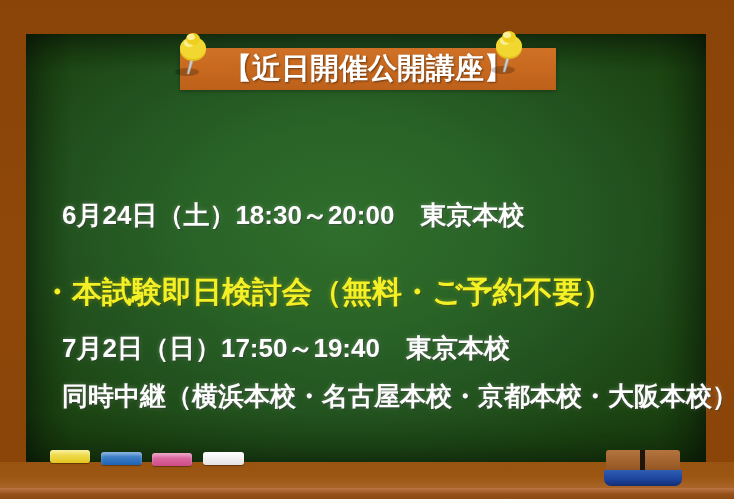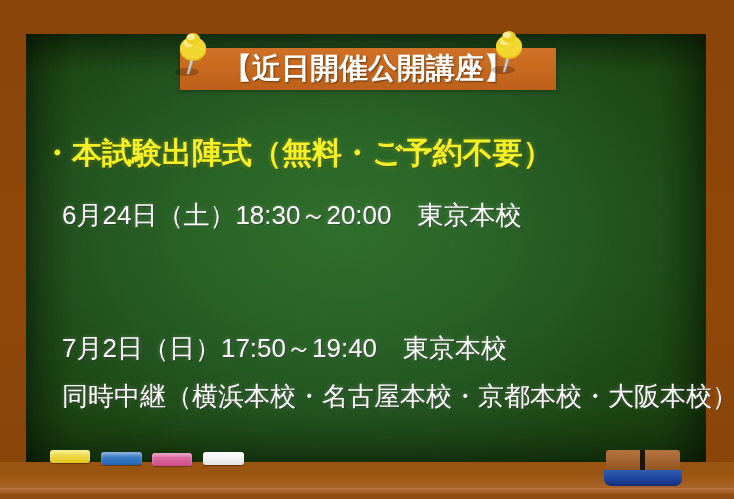--- a/index.html
+++ b/index.html
@@ -104,21 +104,21 @@
   }
   .heading {
     color: #f3f026;
     font-size: 30px;
     font-weight: bold;
     text-shadow: 0 0 4px rgba(245,240,40,0.45), 1px 1px 2px rgba(0,0,0,0.5);
   }
   .detail {
     color: #fdfdfd;
     font-size: 26px;
-    font-weight: normal;
+    font-weight: bold;
     text-shadow: 0 0 4px rgba(255,255,255,0.30), 1px 1px 2px rgba(0,0,0,0.5);
   }
   .l-h1 { left: 42px;  top: 133px; }
   .l-d1 { left: 62px;  top: 198px; }
   .l-h2 { left: 42px;  top: 272px; }
   .l-d2 { left: 62px;  top: 331px; }
   .l-d3 { left: 62px;  top: 379px; }
 
   
   .tray {
@@ -213,24 +213,24 @@
         <ellipse cx="21" cy="18" rx="13" ry="11" fill="#f2d731"></ellipse>
         <ellipse cx="17" cy="13" rx="5" ry="4" fill="#fbf09a" opacity="0.9"></ellipse>
         <ellipse cx="21" cy="9" rx="7" ry="6" fill="#efd01f"></ellipse>
         <ellipse cx="19" cy="7" rx="4" ry="3" fill="#fdf5b0" opacity="0.85"></ellipse>
       </svg>
     </div>
   </div>
 
   <div class="content">
 
-    <div class="line heading l-h1">・本試験出陣式（無料・ご予約不要）</div>
 
     <div class="line detail l-d1">6月24日（土）18:30～20:00　東京本校</div>
 
+    <div class="line heading l-h2">・本試験即日検討会（無料・ご予約不要）</div>
 
     <div class="line detail l-d2">7月2日（日）17:50～19:40　東京本校</div>
 
     <div class="line detail l-d3">同時中継（横浜本校・名古屋本校・京都本校・大阪本校）</div>
   </div>
 
   <div class="tray"></div>
   <div class="tray-highlight"></div>
 
   <div class="chalk c1"></div>

